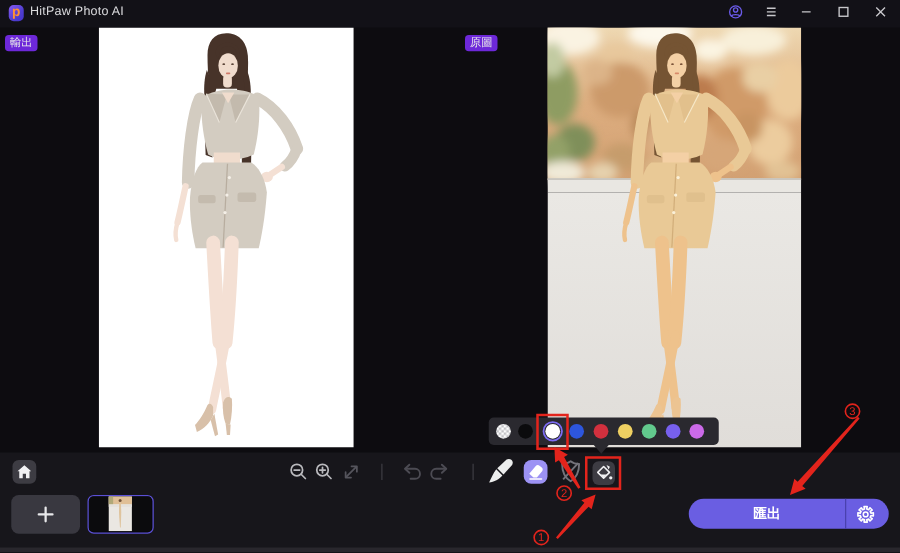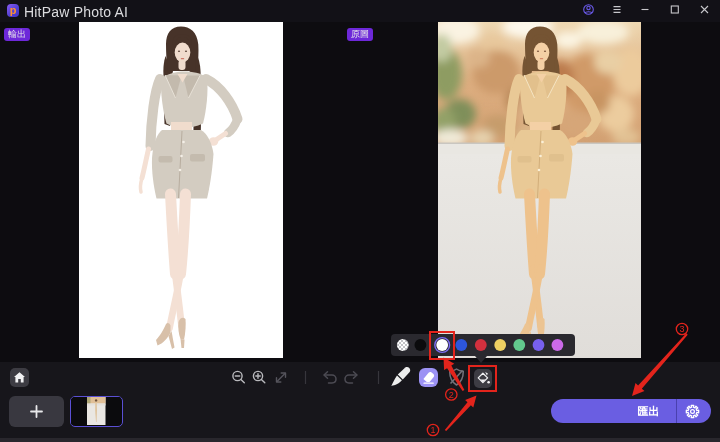--- a/index.html
+++ b/index.html
@@ -4,21 +4,21 @@
 <style>
   html,body{margin:0;padding:0;}
   body{width:720px;height:442px;position:relative;overflow:hidden;background:#0d0c10;
        font-family:"Liberation Sans",sans-serif;}
   .abs{position:absolute;}
   
   #titlebar{left:0;top:0;width:720px;height:22px;background:#121117;}
   #logo{left:7px;top:4px;width:12px;height:13px;border-radius:4px;
         background:linear-gradient(135deg,#8a5cf5 0%,#4f3ed0 60%,#4433c8 100%);color:#ff9232;
         font-size:11px;font-weight:bold;text-align:center;line-height:12px;}
-  #apptitle{left:24px;top:4px;font-size:14px;color:#dcdcdf;letter-spacing:0.2px;}
+  #apptitle{left:24px;top:4px;font-size:10px;color:#dcdcdf;letter-spacing:0.2px;}
   
   .lbl{background:#6d28d9;color:#e8e8ea;font-size:9px;line-height:13px;
        padding:0 4px;border-radius:3px;}
   
   #photoL{left:79px;top:22px;width:204px;height:336px;}
   #photoR{left:438px;top:22px;width:203px;height:336px;}
   
   #panel{left:0;top:362px;width:720px;height:80px;background:#17161b;}
   #bstrip{left:0;top:438px;width:720px;height:4px;background:#29272d;}
   .sqbtn{background:#3d3c43;border-radius:5px;}
@@ -32,21 +32,21 @@
   #rbox1{left:468px;top:364.5px;width:29px;height:27.5px;}
   #rbox2{left:429px;top:330.5px;width:26px;height:29px;}
   
   #swatchbar{left:391px;top:334px;width:184px;height:22px;background:#2a292f;border-radius:4px;}
   #swtail{left:475px;top:356px;width:0;height:0;border-left:6px solid transparent;
           border-right:6px solid transparent;border-top:7px solid #2a292f;}
   
   #exportbtn{left:551px;top:399px;width:160px;height:24px;border-radius:12px;
              background:#6a5ee2;color:#fff;}
   #exportbtn .txt{position:absolute;left:0;top:0;width:125px;height:16px;text-align:center;
-                  line-height:25px;font-size:11px;font-weight:bold;margin-left:35px;}
+                  line-height:25px;font-size:11px;font-weight:bold;}
   #exportbtn .div{position:absolute;left:125px;top:0;width:1px;height:24px;background:#4a41ae;}
   svg{display:block;}
 </style>
 </head>
 <body>
 <div class="abs" id="titlebar"></div>
 <div class="abs" id="logo">p</div>
 <div class="abs" id="apptitle">HitPaw Photo AI</div>
 
 <svg class="abs" style="left:575px;top:0" width="145" height="22" viewBox="0 0 145 22">
@@ -197,21 +197,21 @@
  <path d="M106.5 172 C105.5 200 104 228 101.5 252" stroke="#eec28c" stroke-width="11" stroke-linecap="round" fill="none"></path>
  <path d="M102.5 246 C99 268 93.5 290 90.5 306" stroke="#eec28c" stroke-width="6.8" stroke-linecap="round" fill="none"></path>
  <path d="M87 302 C84.5 308 80.5 314.5 77 318 L78.5 323.5 C84 321.5 89 316 91.5 310.5 L91.5 303.5 C90 300.5 88.5 300.5 87 302 Z" fill="#ecc492"></path>
  <path d="M89.5 314 L93 327 L95.5 325.5 L92.5 309 Z" fill="#ecc492"></path>
  <path d="M99.5 300 C99 306 99.5 312 101.5 317 L105 317.5 C106.5 311 107 303 106.5 297 C104 294.5 101 295.5 99.5 300 Z" fill="#ecc492"></path>
  <path d="M101.5 317 L102.5 326 L105 326 L105.5 317.5 Z" fill="#ecc492"></path>
 </g>
 </svg>
 </div>
 <div class="abs lbl" style="left:4px;top:28px;">輸出</div>
-<div class="abs lbl" style="left:347px;top:28px;">原圖</div>
+<div class="abs lbl" style="left:372px;top:28px;">原圖</div>
 
 <div class="abs" id="panel"></div>
 <div class="abs" id="bstrip"></div>
 <div class="abs sqbtn" id="homebtn">
 <svg width="19" height="19" viewBox="0 0 19 19">
  <path d="M9.5 4.2 L15 9 L13.6 9 L13.6 14.5 L10.8 14.5 L10.8 11 L8.2 11 L8.2 14.5 L5.4 14.5 L5.4 9 L4 9 Z" fill="#f2f2f4"></path>
 </svg>
 </div>
 <div class="abs" id="addbtn">
 <svg width="55" height="31" viewBox="0 0 55 31">

